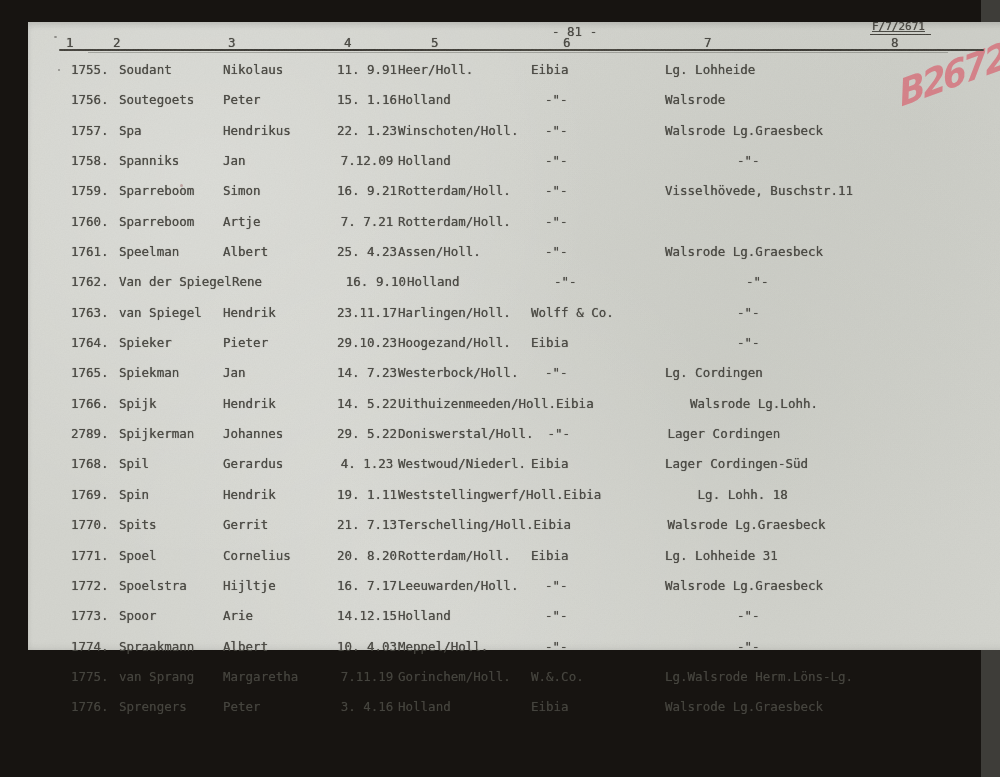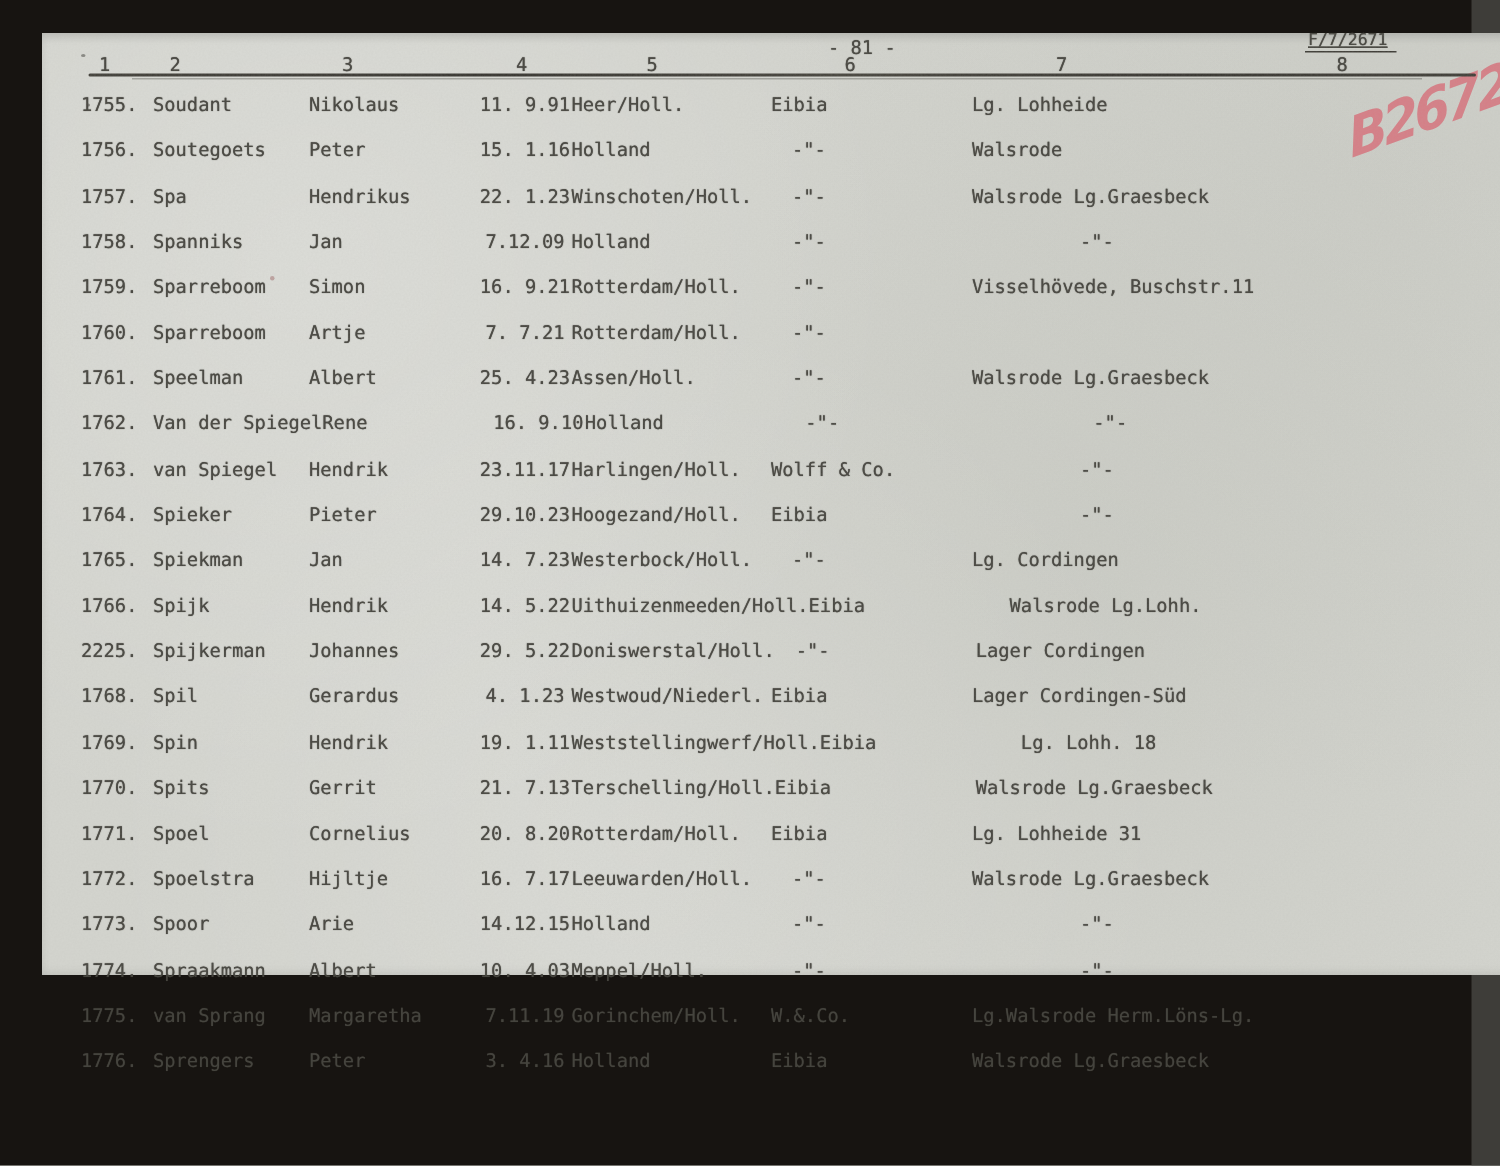--- a/index.html
+++ b/index.html
@@ -57,21 +57,21 @@
     border-radius:1px;
   }
   .rule2{
     position:absolute;left:60px;top:30px;width:860px;height:1px;
     background:rgba(64,62,56,.35);
   }
 
   .rows{position:absolute;left:0;top:40px;width:100%;}
   .row{display:flex;height:30.35px;align-items:flex-start;font-size:12.5px;line-height:15px;}
   .cell{white-space:pre;text-shadow:0 0 .7px rgba(60,58,52,.85);}
-  .c1{margin-left:26px;width:48px;flex:none;}
+  .c1{margin-left:43px;width:48px;flex:none;}
   .c2{min-width:104px;flex:none;}
   .c3{min-width:113px;flex:none;}
   .c4{width:62px;flex:none;text-align:center;}
   .c5{min-width:133px;flex:none;}
   .c6{min-width:134px;flex:none;}
   .c7{flex:1;}
   .c6.ditto{padding-left:14px;min-width:120px;}
   .c7.ditto{padding-left:72px;}
 
   .speck{position:absolute;background:rgba(70,68,62,.55);border-radius:50%;}
@@ -221,21 +221,21 @@
     <span class="cell c1">1766.</span>
     <span class="cell c2">Spijk</span>
     <span class="cell c3">Hendrik</span>
     <span class="cell c4">14. 5.22</span>
     <span class="cell c5">Uithuizenmeeden/Holl.</span>
     <span class="cell c6">Eibia</span>
     <span class="cell c7">Walsrode Lg.Lohh.</span>
   </div>
 
   <div class="row">
-    <span class="cell c1">2225.</span>
+    <span class="cell c1">2789.</span>
     <span class="cell c2">Spijkerman</span>
     <span class="cell c3">Johannes</span>
     <span class="cell c4">29. 5.22</span>
     <span class="cell c5">Doniswerstal/Holl.</span>
     <span class="cell c6 ditto">-"-</span>
     <span class="cell c7">Lager Cordingen</span>
   </div>
 
   <div class="row">
     <span class="cell c1">1768.</span>

